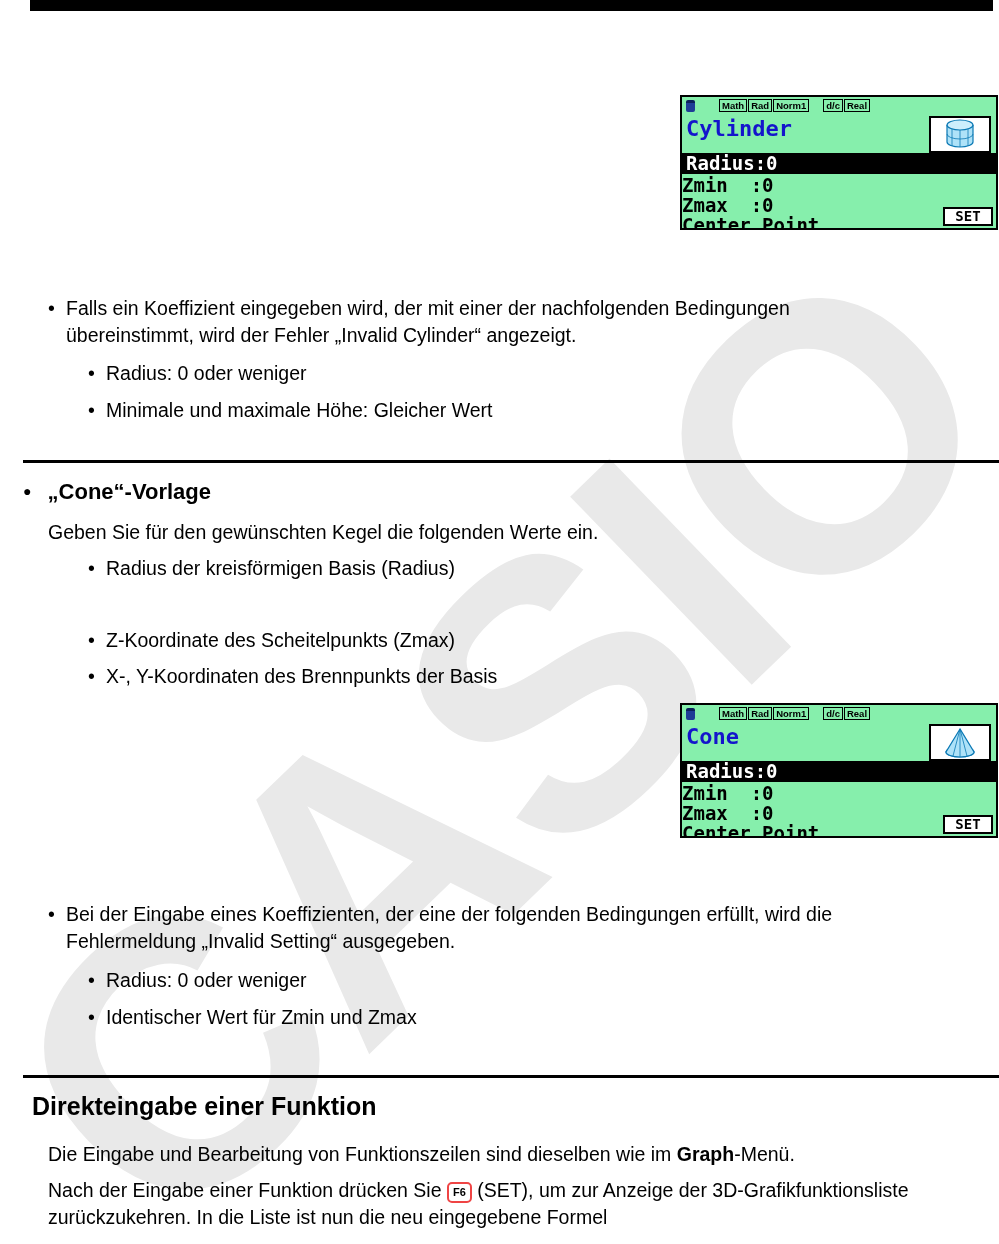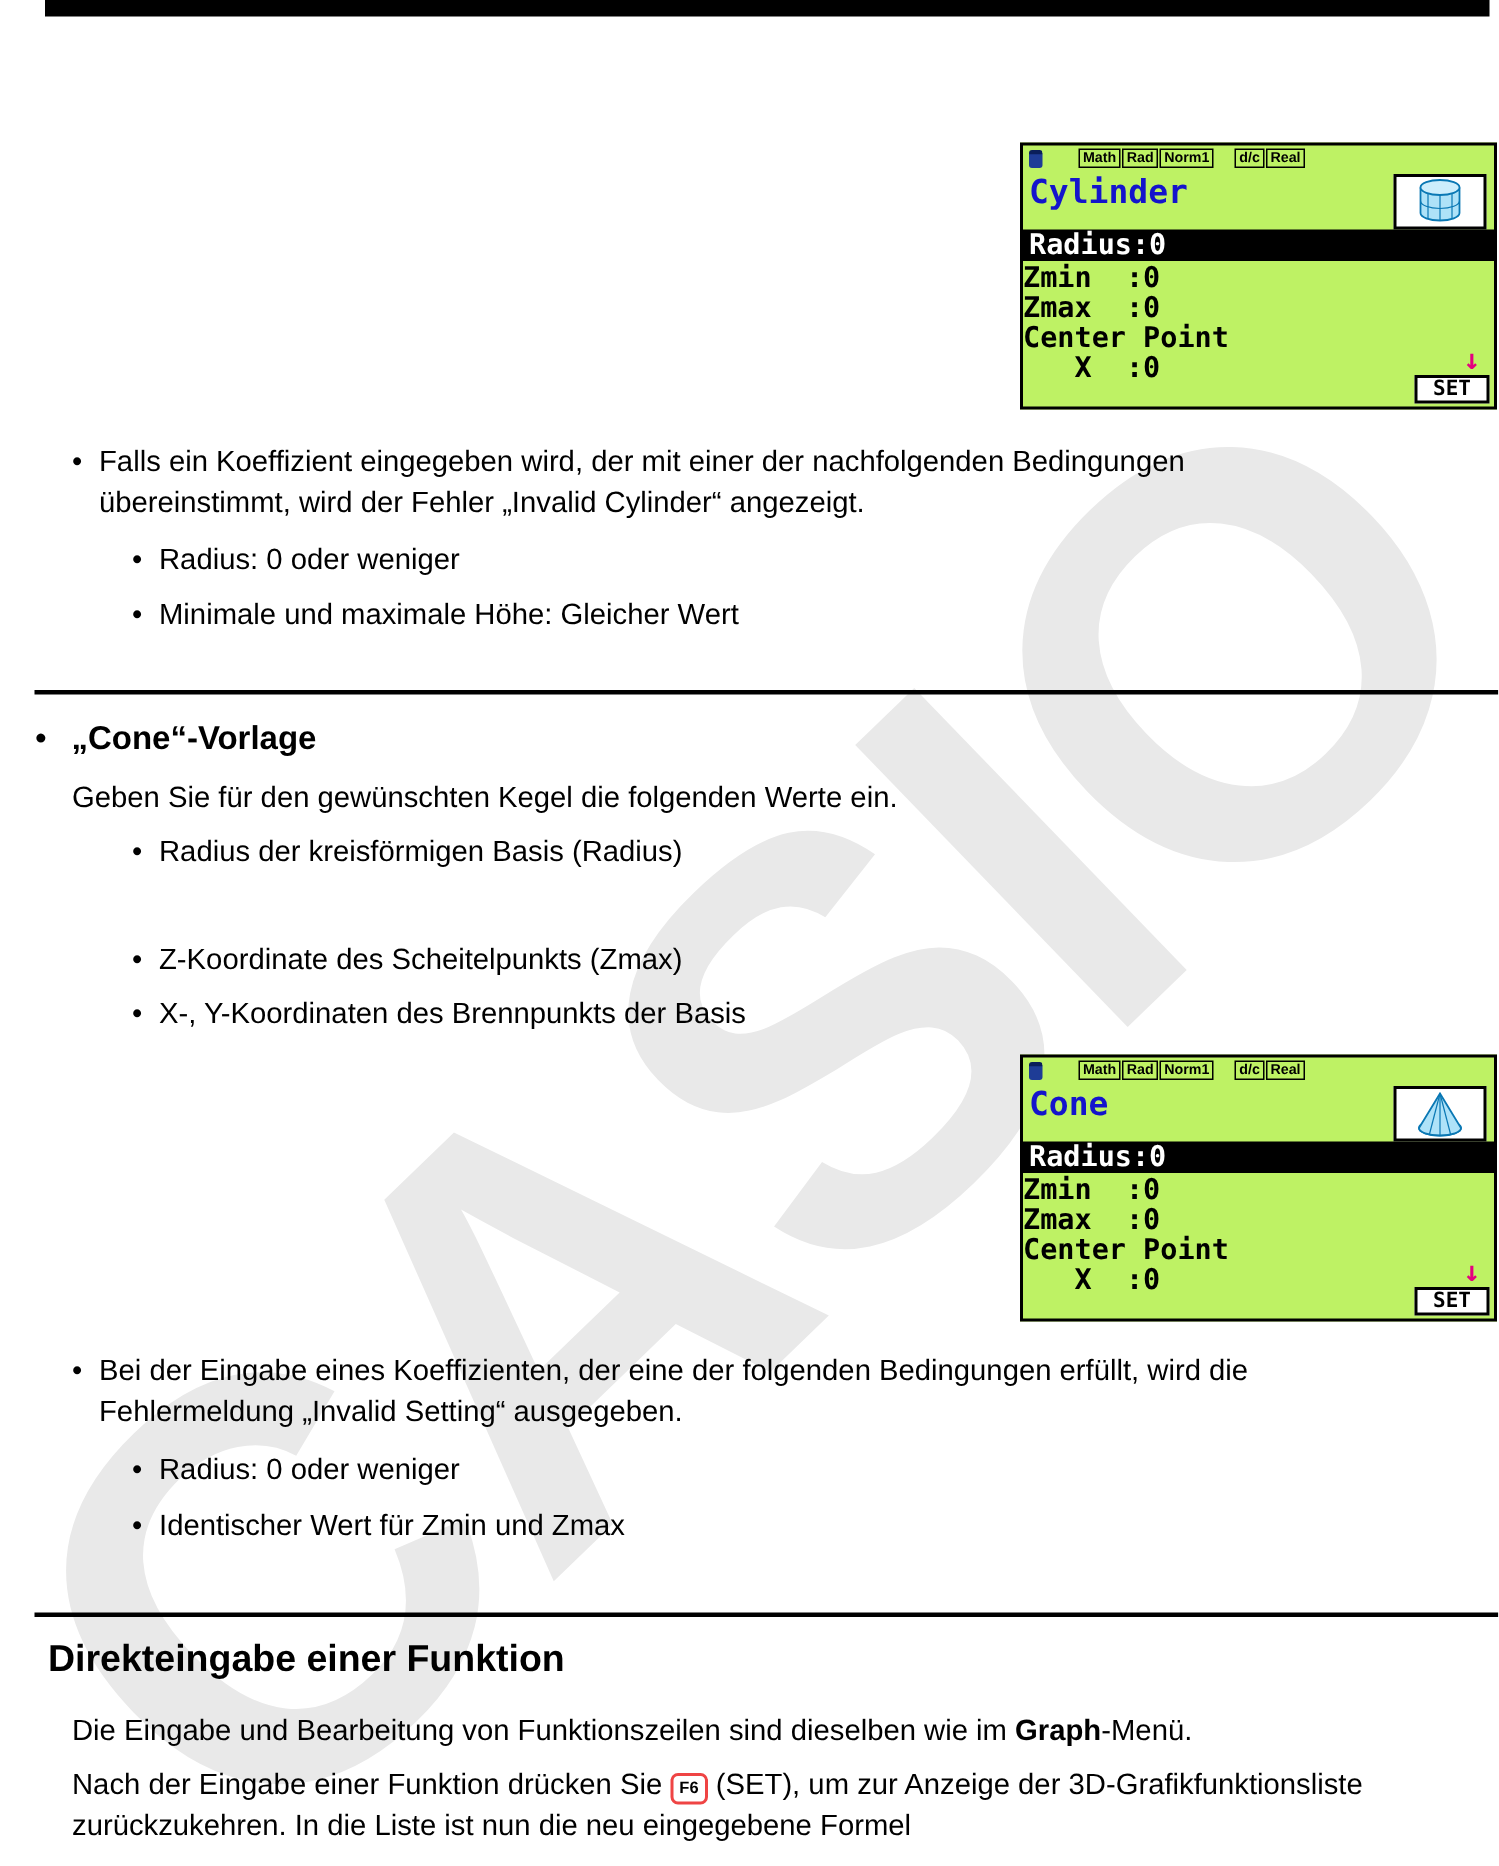--- a/index.html
+++ b/index.html
@@ -34,21 +34,21 @@
   .main-heading { font-size:25px; font-weight:bold; }
 
   .keycap {
     display:inline-block; border:2px solid #ef4444; border-radius:5px;
     padding:0 4px; font-weight:bold; font-size:11px; line-height:17px;
     vertical-align:1px; font-family:"Liberation Sans", sans-serif;
   }
 
   
   .calc {
-    width:318px; height:178px; border:2px solid #000; background:#bef264;
+    width:318px; height:135px; border:2px solid #000; background:#86efac;
     font-family:"DejaVu Sans Mono", monospace; overflow:hidden;
   }
   .statusbar {
     position:absolute; left:0; top:0; right:0; height:17px;
     display:flex; align-items:center; padding-left:4px;
     font-family:"Liberation Sans", sans-serif;
   }
   .batt {
     width:9px; height:12px; background:#1e3c96; border-radius:2px;
     border-top:3px solid #0a1e5a; margin-right:24px;

